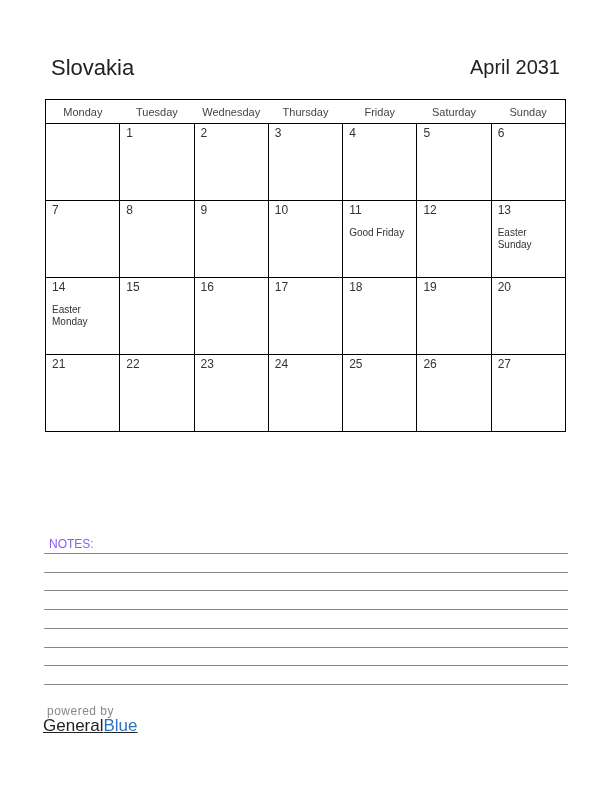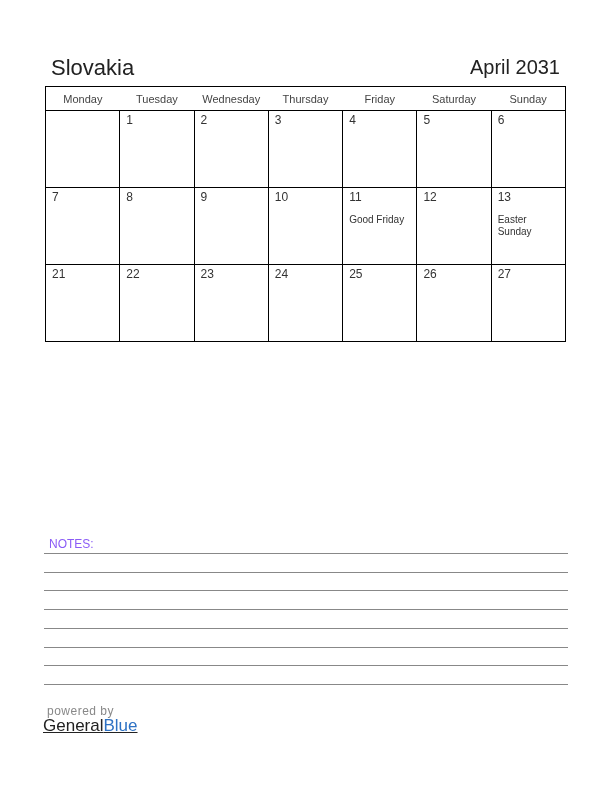--- a/index.html
+++ b/index.html
@@ -1,19 +1,19 @@
 <!DOCTYPE html>
 <html><head>
 <meta charset="utf-8">
 <style>
   html, body { margin:0; padding:0; background:#fff; }
   body { width:612px; height:792px; position:relative; font-family:"Liberation Sans", "DejaVu Sans", sans-serif; color:#333; overflow:hidden; }
   .country { position:absolute; left:51px; top:55px; font-size:22px; color:#222; }
   .month { position:absolute; right:52px; top:56px; font-size:20px; color:#222; }
-  table.cal { position:absolute; left:45px; top:86px; width:521px; border-collapse:collapse; table-layout:fixed;border-radius:7px; }
+  table.cal { position:absolute; left:45px; top:99px; width:521px; border-collapse:collapse; table-layout:fixed;border-radius:7px; }
   table.cal th { height:23px; font-weight:normal; font-size:11px; color:#444; border-top:1px solid #000; border-bottom:1px solid #000; padding:0; text-align:center; }
   table.cal th:first-child { border-left:1px solid #000; }
   table.cal th:last-child { border-right:1px solid #000; }
   table.cal td { height:76px; border:1px solid #000; vertical-align:top; padding:0 0 0 6px; }
   .daynum { font-size:12px; color:#333; margin-top:2px; line-height:14px; }
   .holiday { font-size:10px; color:#333; line-height:12px; margin-top:10px; }
   .notes-label { position:absolute; left:49px; top:537px; font-size:12px; color:#8b5cf6; }
   .note-line { position:absolute; left:44px; width:524px; height:0; border-top:1px solid #888; }
   .powered { position:absolute; left:47px; top:704px; font-size:12px; color:#888; letter-spacing:0.5px; }
   .brand { position:absolute; left:43px; top:716px; font-size:17px; color:#222;text-decoration:underline; }
@@ -81,20 +81,44 @@
         <td>
           <div class="daynum">12</div>
         </td>
         <td>
           <div class="daynum">13</div>
           <div class="holiday" style="width: 48px;">Easter Sunday</div>
         </td>
       </tr>
       <tr>
         <td>
+          <div class="daynum">14</div>
+          <div class="holiday" style="width: 48px;">Easter Monday</div>
+        </td>
+        <td>
+          <div class="daynum">15</div>
+        </td>
+        <td>
+          <div class="daynum">16</div>
+        </td>
+        <td>
+          <div class="daynum">17</div>
+        </td>
+        <td>
+          <div class="daynum">18</div>
+        </td>
+        <td>
+          <div class="daynum">19</div>
+        </td>
+        <td>
+          <div class="daynum">20</div>
+        </td>
+      </tr>
+      <tr>
+        <td>
           <div class="daynum">21</div>
         </td>
         <td>
           <div class="daynum">22</div>
         </td>
         <td>
           <div class="daynum">23</div>
         </td>
         <td>
           <div class="daynum">24</div>

